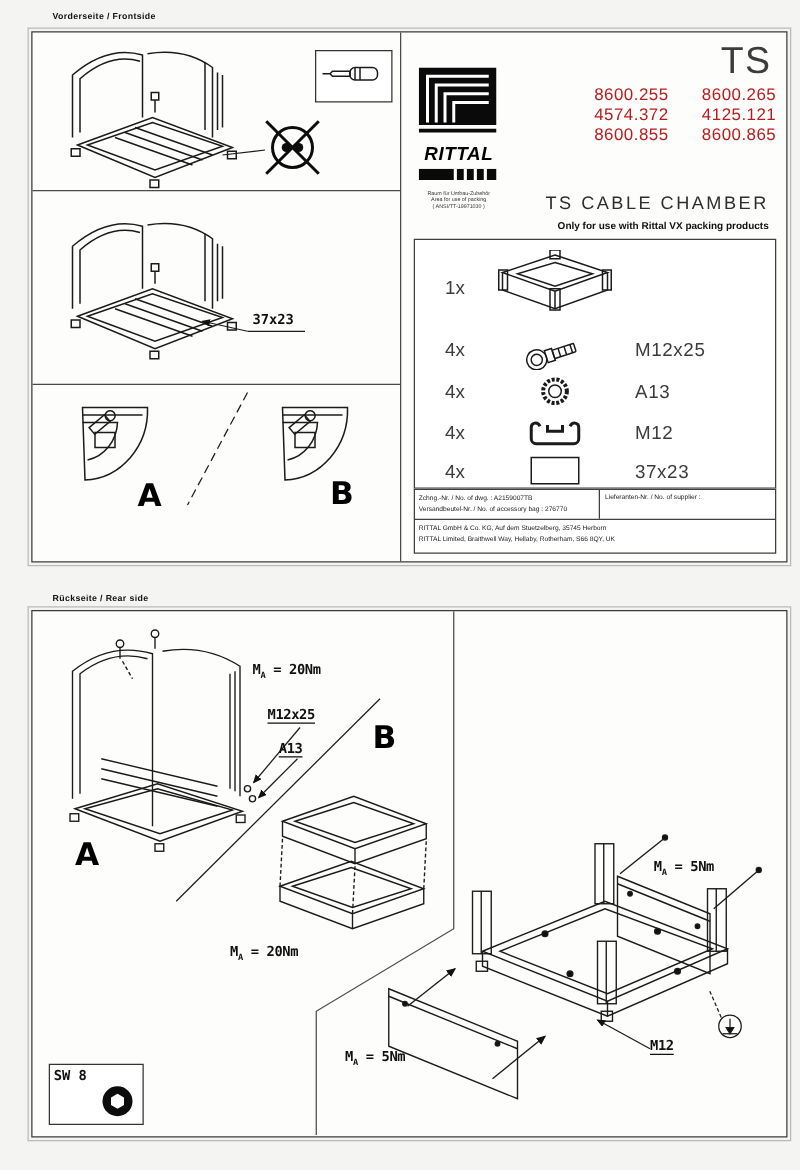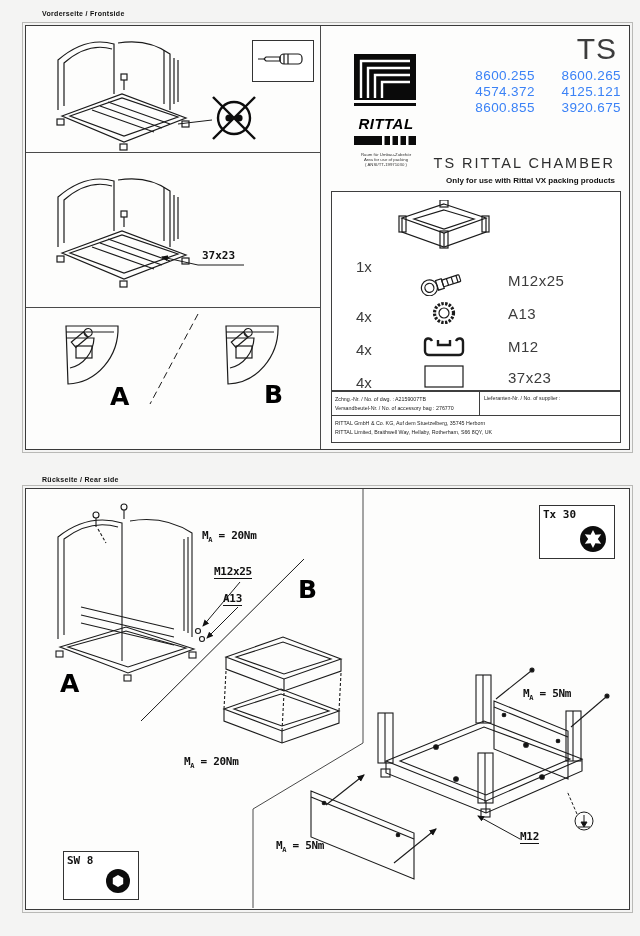--- a/index.html
+++ b/index.html
@@ -33,60 +33,60 @@
   .art{position:absolute;left:0;top:0;}
   .tool-box{
     position:absolute;border:1.5px solid #333;background:#fff;
   }
   #screwdriver-box{left:226px;top:14px;width:60px;height:40px;}
 
   .big-letter{position:absolute;font-size:25px;font-weight:800;color:#000;
     font-family:"DejaVu Sans",sans-serif;line-height:1;}
 
   
-  .logo{position:absolute;left:14px;top:28px;width:64px;margin-left:19px;}
+  .logo{position:absolute;left:14px;top:28px;width:64px;}
   .logo-mark{display:block;}
   .logo-word{font-style:italic;font-weight:bold;font-size:15px;color:#000;
     letter-spacing:.5px;text-align:center;line-height:1.05;}
   .logo-tagline{font-size:4.3px;color:#333;text-align:center;line-height:1.25;margin-top:2px;}
   .ts-series{position:absolute;right:12px;top:6px;font-size:30px;color:#3c3c3c;
     letter-spacing:1px;font-weight:400;}
   .models{position:absolute;right:8px;top:42px;text-align:right;}
-  .models .mrow{line-height:16px;font-size:13.5px;color:#3b82f6;letter-spacing:.4px;}
+  .models .mrow{line-height:16px;font-size:13.5px;color:#b91c1c;letter-spacing:.4px;}
   .models .mcell{display:inline-block;width:82px;text-align:right;}
   .prod-title{position:absolute;top:129px;left:0;right:14px;text-align:right;
     font-size:14.5px;color:#2e2e2e;letter-spacing:2px;}
   .prod-subtitle{position:absolute;top:150px;left:0;right:14px;text-align:right;
     font-size:8px;font-weight:bold;color:#111;}
 
   
   .parts-box{position:absolute;left:10px;top:165px;width:290px;height:200px;
     border:1px solid #3f3f3f;box-sizing:border-box;background:#fff;}
   .prow{position:absolute;left:0;width:100%;}
-  .prow .qty{position:absolute;left:24px;font-size:15px;color:#3c3c3c;margin-top:36px;}
+  .prow .qty{position:absolute;left:24px;font-size:15px;color:#3c3c3c;}
   .prow .picon{position:absolute;left:62px;width:100px;text-align:center;}
   .prow .plabel{position:absolute;left:176px;font-size:15px;color:#3c3c3c;letter-spacing:.5px;}
 
   
   .title-block{position:absolute;left:10px;top:365px;width:290px;height:52px;
     border:1px solid #3f3f3f;box-sizing:border-box;font-size:5.3px;color:#222;background:#fff;}
   .tb-row1{position:absolute;left:0;top:0;width:100%;height:24px;border-bottom:1px solid #3f3f3f;box-sizing:border-box;}
   .tb-cell-l{position:absolute;left:0;top:0;width:148px;height:100%;border-right:1px solid #3f3f3f;
     box-sizing:border-box;padding:3px 3px 0 3px;line-height:1.7;}
   .tb-cell-r{position:absolute;left:148px;top:0;right:0;height:100%;padding:3px 3px 0 4px;box-sizing:border-box;}
   .tb-row2{position:absolute;left:0;top:24px;width:100%;bottom:0;padding:3px 3px 0 3px;
     box-sizing:border-box;line-height:1.7;}
 
   
   .cad-label{position:absolute;font-family:"DejaVu Sans Mono","Liberation Mono",monospace;
     font-size:11px;font-weight:600;color:#111;white-space:nowrap;letter-spacing:-.3px;}
   .cad-label sub{font-size:7px;}
   .underl{border-bottom:1px solid #111;padding-bottom:0;}
   #torx-box{left:513px;top:16px;width:74px;height:52px;}
-  #hex-box{left:13px;top:362px;width:74px;height:47px;margin-left:24px;}
+  #hex-box{left:13px;top:362px;width:74px;height:47px;}
   .tool-lbl{position:absolute;left:3px;top:2px;font-family:"DejaVu Sans Mono",monospace;
     font-size:11px;font-weight:700;color:#111;}
   .tool-ic{position:absolute;right:6px;bottom:4px;}
 
   .front-step-label{position:absolute;font-family:"DejaVu Sans Mono","Liberation Mono",monospace;
     font-size:11px;font-weight:600;color:#111;}
 </style>
 </head>
 <body>
 
@@ -212,25 +212,25 @@
       <div class="mrow">
         <span class="mcell">8600.255</span>
         <span class="mcell">8600.265</span>
       </div>
       <div class="mrow">
         <span class="mcell">4574.372</span>
         <span class="mcell">4125.121</span>
       </div>
       <div class="mrow">
         <span class="mcell">8600.855</span>
-        <span class="mcell">3920.675</span>
-      </div>
-    </div>
-
-    <div class="prod-title">TS RITTAL CHAMBER</div>
+        <span class="mcell">8600.865</span>
+      </div>
+    </div>
+
+    <div class="prod-title">TS CABLE CHAMBER</div>
     <div class="prod-subtitle">Only for use with Rittal VX packing products</div>
 
     <div class="parts-box">
       <div class="prow" style="top:8px">
         <span class="qty" style="top:22px">1x</span>
         <span class="picon">
           <svg width="96" height="62">
             <g stroke="#1b1b1b" fill="none" stroke-width="1.2">
               <polygon points="48,4 90,18 48,33 6,18"></polygon>
               <polygon points="48,10 78,19 48,29 18,19"></polygon>
@@ -425,27 +425,20 @@
   <div class="cad-label" style="left:497px;top:198px">
     <span>M</span><sub>A</sub><span> = 5Nm</span>
   </div>
 
   <div class="cad-label" style="left:250px;top:350px">
     <span>M</span><sub>A</sub><span> = 5Nm</span>
   </div>
 
   <div class="cad-label underl" style="left:494px;top:341px">M12</div>
 
-  <div id="torx-box" class="tool-box">
-    <div class="tool-lbl">Tx 30</div>
-    <svg class="tool-ic" width="30" height="30">
-      <circle cx="15" cy="15" r="13" fill="#0c0c0c"></circle>
-      <polygon fill="#fff" points="15,6 17.4,10.8 23.2,10.2 19.8,15 23.2,19.8 17.4,19.2 15,24 12.6,19.2 6.8,19.8 10.2,15 6.8,10.2 12.6,10.8"></polygon>
-    </svg>
-  </div>
   <div id="hex-box" class="tool-box">
     <div class="tool-lbl">SW 8</div>
     <svg class="tool-ic" width="28" height="28">
       <circle cx="14" cy="14" r="12" fill="#0c0c0c"></circle>
       <polygon fill="#fff" points="14,8 19.2,11 19.2,17 14,20 8.8,17 8.8,11"></polygon>
     </svg>
   </div>
 </div>
 
 </body></html>

